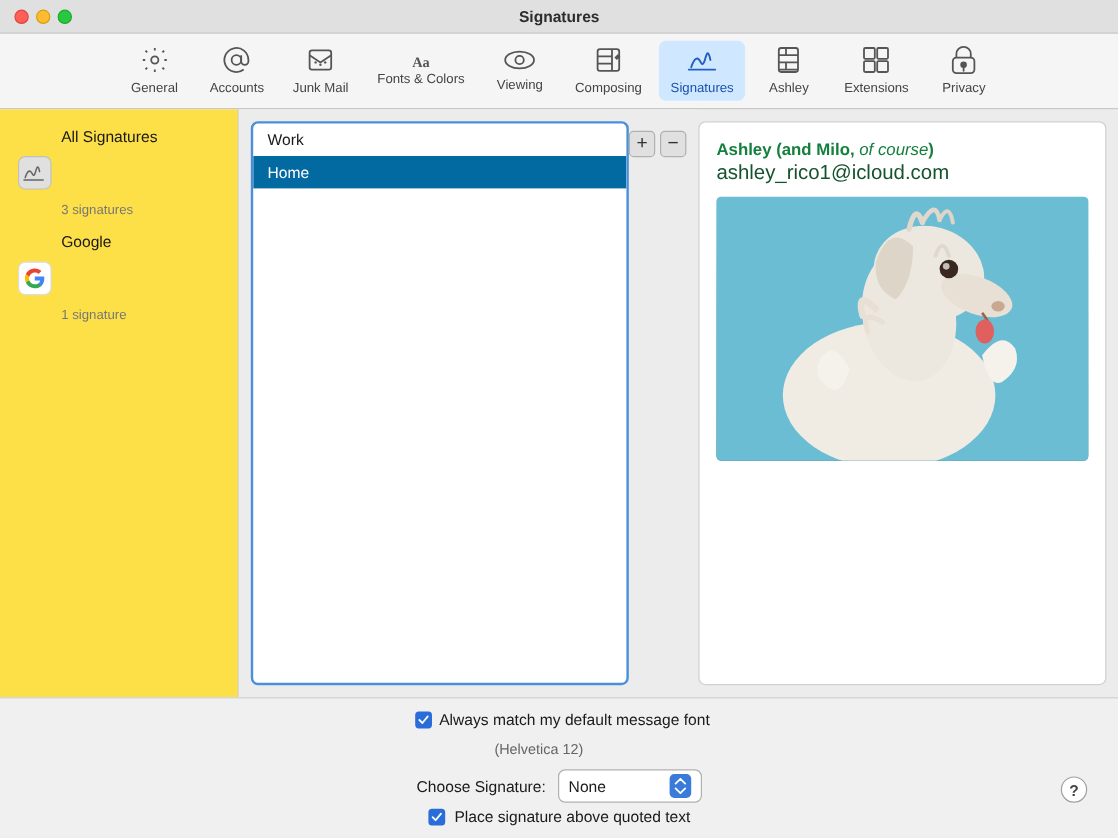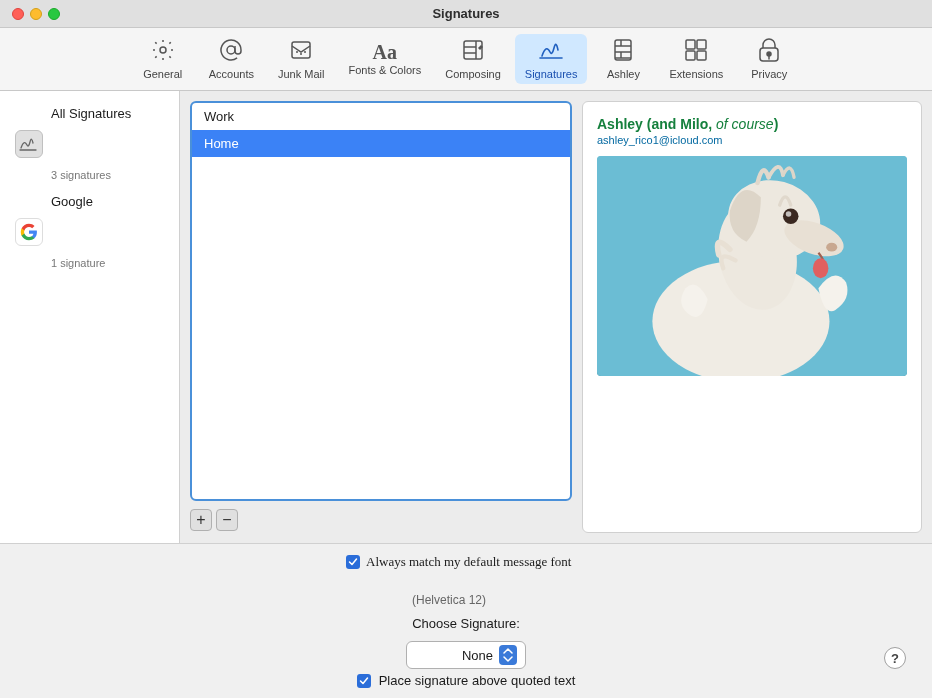--- a/index.html
+++ b/index.html
@@ -86,22 +86,22 @@
 
     
     .main-content {
       display: flex;
       flex: 1;
       overflow: hidden;
     }
 
     
     .sidebar {
-      width: 180px;
-      background: #ffffff;
+      width: 199px;
+      background: #fde047;
       border-right: 1px solid #d0d0d0;
       padding: 8px 0;
       flex-shrink: 0;
     }
     .sidebar-item {
       display: flex;
       align-items: center;
       padding: 6px 10px;
       cursor: pointer;
       border-radius: 6px;
@@ -149,39 +149,39 @@
     .sidebar-count {
       font-size: 11px;
       color: #777;
       margin-top: 48px;
     }
 
     
     .center-panel {
       flex: 1;
       display: flex;
-      flex-direction: column;
+      flex-direction: row;
       padding: 10px;
       background: #ececec;
     }
     .signatures-list {
       flex: 1;
       background: white;
       border: 2px solid #4a90d9;
       border-radius: 6px;
       overflow: hidden;
     }
     .sig-item {
       padding: 6px 12px;
       font-size: 13px;
       cursor: pointer;
       color: #1a1a1a;
     }
     .sig-item.selected {
-      background: #3b82f6;
+      background: #0369a1;
       color: white;
     }
     .list-controls {
       display: flex;
       gap: 4px;
       margin-top: 6px;
       padding: 2px 0;
     }
     .list-btn {
       width: 22px;
@@ -213,22 +213,22 @@
       font-size: 14px;
       font-weight: 600;
       color: #15803d;
       margin-bottom: 2px;
     }
     .sig-preview-name em {
       font-style: italic;
       font-weight: normal;
     }
     .sig-preview-email {
-      font-size: 11px;
-      color: #0369a1;
+      font-size: 17px;
+      color: #14532d;
       margin-bottom: 10px;
     }
     .sig-preview-image {
       width: 100%;
       height: 220px;
       background: linear-gradient(
         to bottom,
         #7ec8d8 0%,
         #5ab0c8 30%,
         #4a9ab0 60%,
@@ -242,23 +242,22 @@
     
     .footer-area {
       border-top: 1px solid #d0d0d0;
       background: #f0f0f0;
       padding: 10px 16px;
     }
     .font-match-row {
       display: flex;
       align-items: center;
       gap: 8px;
-      margin-bottom: 20px;
+      margin-bottom: 8px;
       padding-left: 330px;
-      font-family: Liberation Serif, serif;
     }
     .checkbox-area {
       display: flex;
       align-items: center;
       gap: 6px;
     }
     .checkbox {
       width: 14px;
       height: 14px;
       background: #2a6dd9;
@@ -283,42 +282,40 @@
       margin-left: 20px;
     }
 
     .bottom-row {
       display: flex;
       align-items: center;
       justify-content: center;
       gap: 10px;
       margin-top: 8px;
       position: relative;
-      flex-direction: column;
     }
     .choose-sig-label {
       font-size: 13px;
       color: #1a1a1a;
     }
     .sig-dropdown {
       display: flex;
       align-items: center;
       background: white;
       border: 1px solid #b0b0b0;
       border-radius: 6px;
       padding: 3px 8px;
       min-width: 120px;
       cursor: pointer;
       position: relative;
     }
     .sig-dropdown-text {
       font-size: 13px;
       color: #1a1a1a;
       flex: 1;
-      text-align: right;
     }
     .dropdown-arrows {
       width: 18px;
       height: 20px;
       background: #3a7ad9;
       border-radius: 4px;
       display: flex;
       align-items: center;
       justify-content: center;
       margin-left: 6px;
@@ -393,24 +390,33 @@
         <path d="M3 8l9 6 9-6"></path>
         <line x1="8" y1="14" x2="8" y2="14" stroke-width="2" stroke-linecap="round"></line>
         <line x1="16" y1="14" x2="16" y2="14" stroke-width="2" stroke-linecap="round"></line>
         <line x1="12" y1="16" x2="12" y2="16" stroke-width="2" stroke-linecap="round"></line>
       </svg>
     </span>
     <span class="toolbar-label">Junk Mail</span>
   </div>
 
   <div class="toolbar-item">
-    <span class="toolbar-icon" style="font-size:20px; font-weight:600; color:#555; font-family:serif;">Aa</span>
+    <span class="toolbar-icon" style="font-size:12px; font-weight:600; color:#555; font-family:serif;">Aa</span>
     <span class="toolbar-label">Fonts &amp; Colors</span>
   </div>
 
+  <div class="toolbar-item">
+    <span class="toolbar-icon">
+      <svg width="28" height="18" viewBox="0 0 28 18" fill="none" stroke="#555" stroke-width="1.5">
+        <ellipse cx="14" cy="9" rx="12" ry="7"></ellipse>
+        <circle cx="14" cy="9" r="3.5"></circle>
+      </svg>
+    </span>
+    <span class="toolbar-label">Viewing</span>
+  </div>
 
   <div class="toolbar-item">
     <span class="toolbar-icon">
       <svg width="24" height="24" viewBox="0 0 24 24" fill="none" stroke="#555" stroke-width="1.5">
         <rect x="3" y="3" width="18" height="18" rx="2"></rect>
         <path d="M15 3v18M3 9h12M3 15h12"></path>
         <path d="M17 10l3-3 2 2-3 3z" fill="#555" stroke="none"></path>
       </svg>
     </span>
     <span class="toolbar-label">Composing</span>

